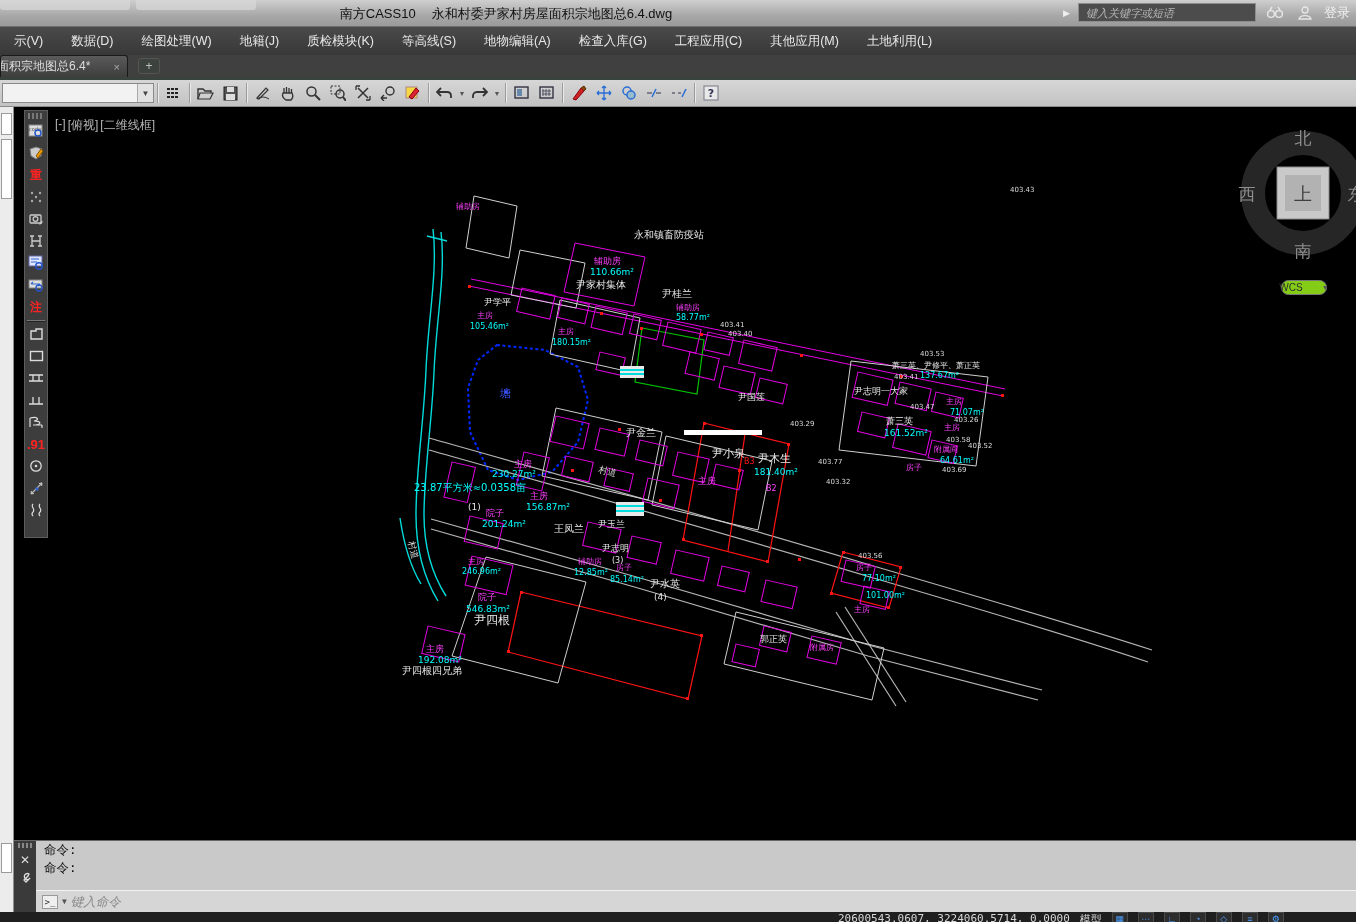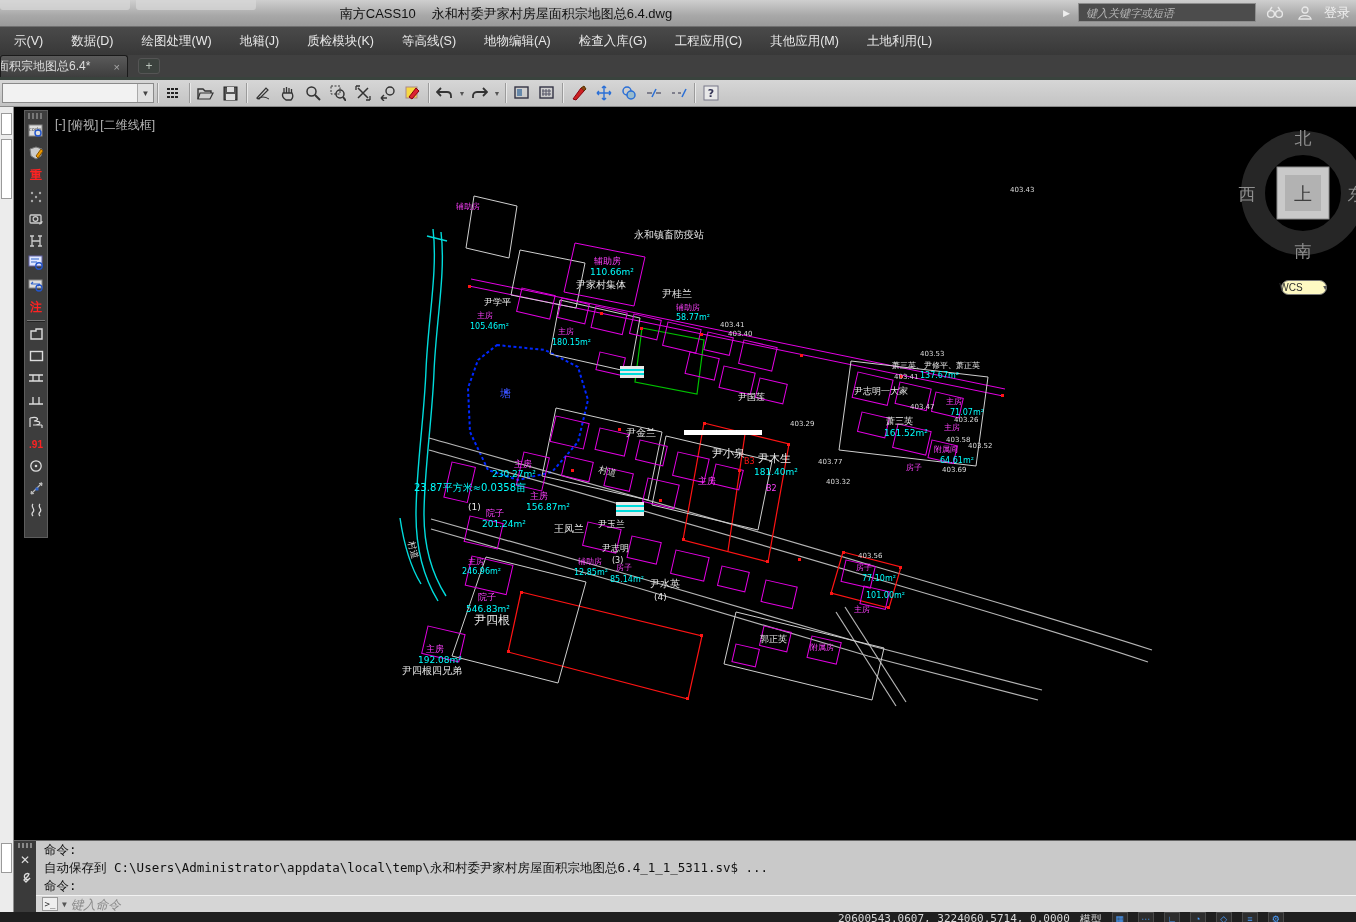--- a/index.html
+++ b/index.html
@@ -60,21 +60,21 @@
   .pal-grip { width:16px; height:6px; margin:2px 0 1px 0;
     background:repeating-linear-gradient(90deg,#777 0 2px,transparent 2px 4px); }
   .pbtn { width:20px; height:20px; margin:1px 0; display:flex; align-items:center; justify-content:center; }
   .pal-sep { width:18px; height:1px; background:#777; margin:2px 0; box-shadow:0 1px 0 #222; }
   .ptext { font-size:12px; font-weight:bold; }
 
   
   .canvas { position:absolute; left:14px; top:107px; width:1342px; height:733px; background:#000; overflow:hidden; }
   .vp-label { position:absolute; left:41px; top:10px; font-size:12px; color:#b9b9b9; display:flex; gap:2px; }
   svg text { font-family:"DejaVu Sans", sans-serif; }
-  .wcs { position:absolute; left:1267px; top:173px; width:46px; height:15px; background:#fef9c3;
+  .wcs { position:absolute; left:1267px; top:173px; width:46px; height:15px; background:#84cc16;
     border:1px solid #777; border-radius:8px; color:#2e2e2e; font-size:10px; display:flex;
     align-items:center; justify-content:center; gap:19px; }
   .wcs .wa { font-size:7px; color:#555; }
 
   
   .hm { fill:none; stroke:#e400e4; stroke-width:1; }
   .hw { fill:none; stroke:#cfcfcf; stroke-width:1; }
   .hr { fill:none; stroke:#ff1414; stroke-width:1.2; }
   .hg { fill:none; stroke:#00c000; stroke-width:1.2; }
   .road { fill:none; stroke:#b5b5b5; stroke-width:1.2; }
@@ -599,21 +599,21 @@
     <svg width="16" height="12" viewBox="0 0 16 12">
         <path d="M1,10 H15 M5,10 V3 M11,10 V3" stroke="#ddd" stroke-width="1.3" fill="none"></path>
       </svg>
   </div>
   <div class="pbtn">
     <svg width="16" height="13" viewBox="0 0 16 13">
         <path d="M2,2 C10,0 12,4 6,5 C14,5 14,9 5,9 H14 M2,2 V11 M14,9 V12" stroke="#ddd" stroke-width="1.2" fill="none"></path>
       </svg>
   </div>
   <div class="pbtn">
-    <span class="ptext" style="color:#ff2222;font-size:10px;">.91</span>
+    <span class="ptext" style="color:#ff2222;font-size:13px;">.91</span>
   </div>
   <div class="pbtn">
     <svg width="14" height="14" viewBox="0 0 14 14">
         <circle cx="7" cy="7" r="5.2" fill="none" stroke="#ddd" stroke-width="1.3"></circle>
         <circle cx="7" cy="7" r="1.3" fill="#ddd"></circle>
       </svg>
   </div>
   <div class="pbtn">
     <svg width="15" height="15" viewBox="0 0 15 15">
         <path d="M2,13 L13,2 M2,13 l3,-0.5 M2,13 l0.5,-3 M13,2 l-3,0.5 M13,2 l-0.5,3" stroke="#bbb" stroke-width="1.2" fill="none"></path>
@@ -632,21 +632,20 @@
     <div class="ci-grip"></div>
     <span class="ci">✕</span>
     <span class="ci">
       <svg width="12" height="12" viewBox="0 0 12 12">
           <path d="M10,2 a3,3 0 1 0 1,4 L7,10 L5,8 L9,4 Z" fill="none" stroke="#ddd" stroke-width="1.3"></path>
         </svg>
     </span>
   </div>
   <div class="cmd-main">
     <div class="cmd-line">命令:</div>
-    <div class="cmd-line">自动保存到 C:\Users\Administrator\appdata\local\temp\永和村委尹家村房屋面积宗地图总6.4_1_1_5311.sv$ ...</div>
     <div class="cmd-line">命令:</div>
     <div class="cmd-input-row">
       <span class="ci-badge">&gt;_</span>
       <span class="ci-caret">▼</span>
       <input class="cmd-input" placeholder="键入命令" style="">
     </div>
   </div>
 </div>
 
 <div class="statusbar">

